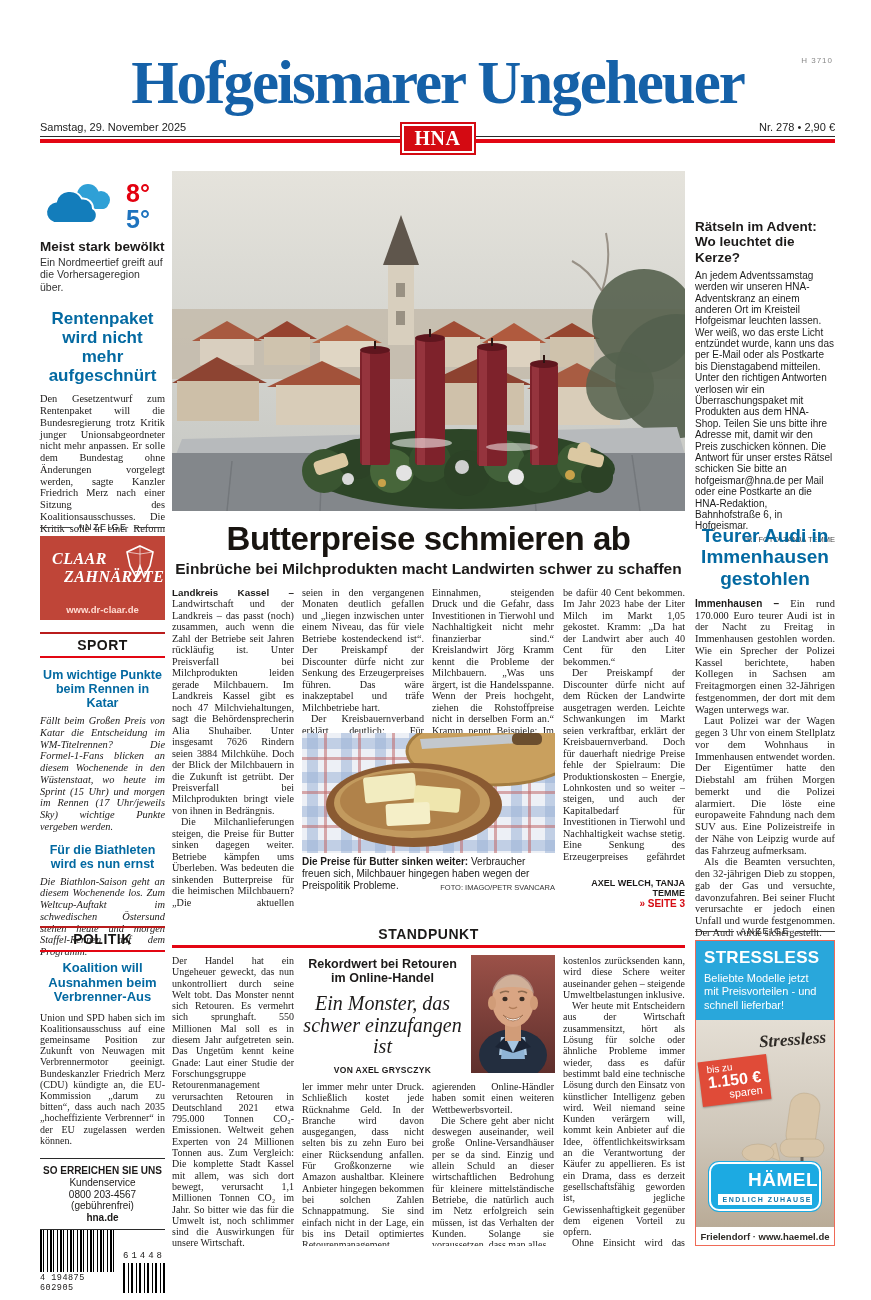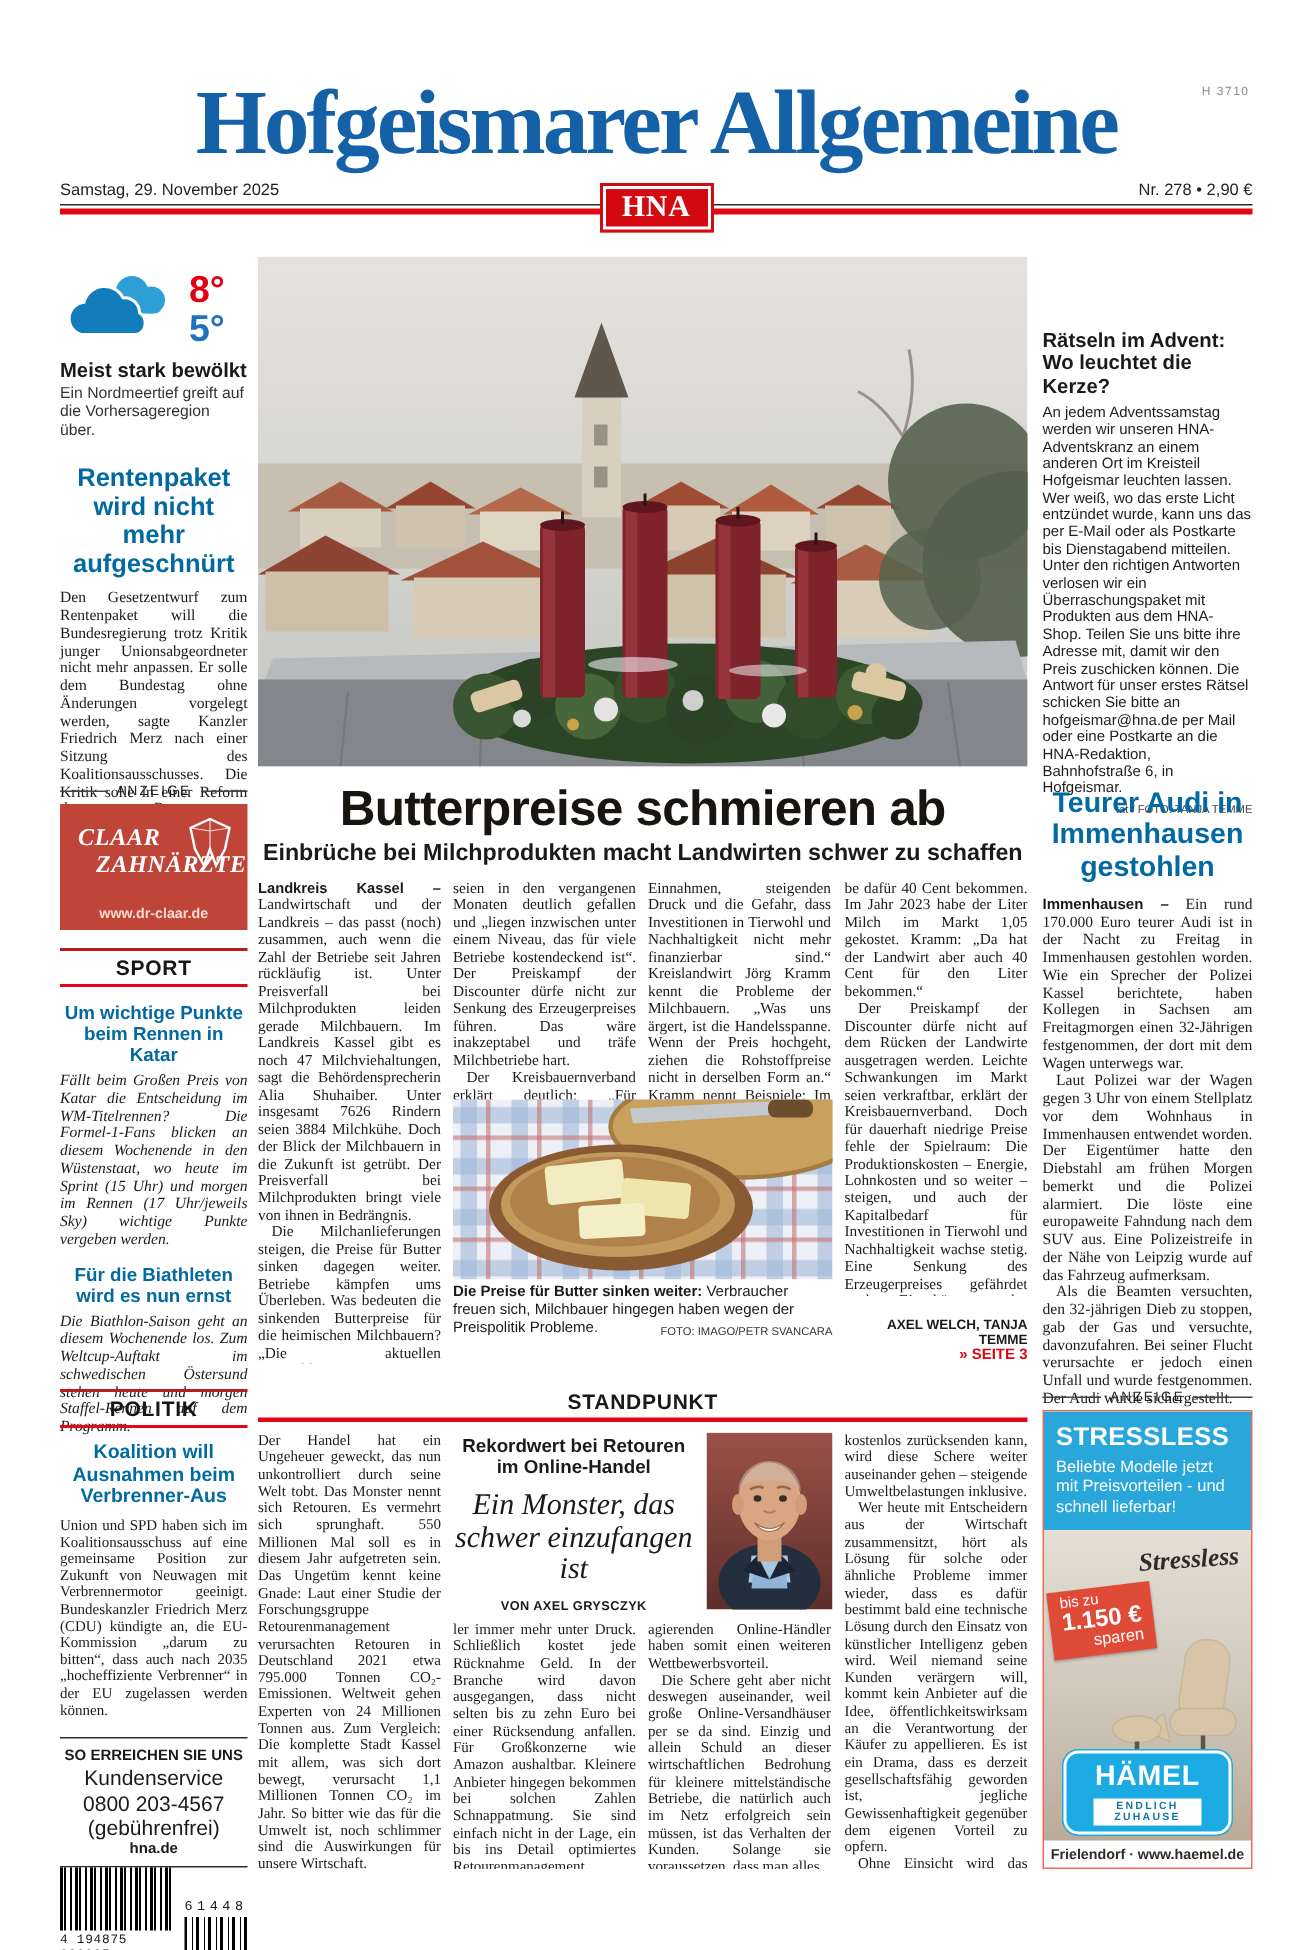--- a/index.html
+++ b/index.html
@@ -113,21 +113,21 @@
   .audi-body { margin-top:9px; }
   .sig { display:block; text-align:right; font:8.5px "Liberation Sans", sans-serif; color:#555; }
 
   
   .bot-left { display:flex; flex-direction:column; height:320px; }
   .politik-title { font-size:13px; margin-top:9px; }
   .politik-body { margin-top:7px; font-size:10px; line-height:1.12; }
   .contact { margin-top:12px; border-top:1px solid #2a2a2a; border-bottom:1px solid #2a2a2a;
              text-align:center; padding:6px 0; font-family:"Liberation Sans", sans-serif; }
   .contact .c-h { font-weight:bold; font-size:10px; }
-  .contact .c-l { font-size:14px; margin-top:1px; }
+  .contact .c-l { font-size:10px; margin-top:1px; }
   .contact .c-b { font-weight:bold; font-size:10px; margin-top:1px; }
   .barcode-zone { margin-top:auto; display:flex; align-items:flex-end; gap:8px; }
   .ean-bars { width:74px; height:42px;
       background:repeating-linear-gradient(90deg,#000 0 2px,#fff 2px 3px,#000 3px 4px,#fff 4px 7px,#000 7px 8px,#fff 8px 10px); }
   .ean-num { font:8.5px "Liberation Mono", monospace; letter-spacing:0.5px; margin-top:1px; }
   .addon-num { font:9px "Liberation Mono", monospace; letter-spacing:3px; text-align:right; }
   .addon-bars { width:42px; height:30px; margin-top:2px;
       background:repeating-linear-gradient(90deg,#000 0 2px,#fff 2px 5px,#000 5px 6px,#fff 6px 8px); }
 
   
@@ -153,36 +153,36 @@
   .stress-brand { font:bold 17px "Liberation Sans", sans-serif; letter-spacing:0.3px; }
   .stress-promo { margin-top:4px; font:11px/1.22 "Liberation Sans", sans-serif; }
   .stress-photo { position:relative; flex:1; background:linear-gradient(180deg,#e4ded4 0%,#cfc7ba 55%,#b9ab97 100%); overflow:hidden; }
   .stress-script { position:absolute; top:10px; right:8px; font:italic bold 17px "Liberation Serif", serif; color:#2e2a26; transform:rotate(-4deg); }
   .badge { position:absolute; top:38px; left:4px; background:#e04b38; color:#fff; padding:3px 8px 4px;
            transform:rotate(-7deg); text-align:center; box-shadow:0 1px 2px rgba(0,0,0,.3); }
   .badge .b-top { font:10px "Liberation Sans", sans-serif; text-align:left; }
   .badge .b-amt { font:bold 16px "Liberation Sans", sans-serif; line-height:1; }
   .badge .b-bot { font:11px "Liberation Sans", sans-serif; text-align:right; line-height:1; }
   .chair-svg { position:absolute; right:2px; bottom:30px; }
-  .haemel { position:absolute; left:50%; bottom:4px; transform:translateX(-50%);
+  .haemel { position:absolute; left:50%; bottom:16px; transform:translateX(-50%);
             width:112px; background:#1caae2; border-radius:10px; border:2px solid #fff;
-            box-shadow:0 0 0 1px #1caae2; text-align:center; padding:5px 12px 4px; }
+            box-shadow:0 0 0 1px #1caae2; text-align:right; padding:5px 1px 4px; }
   .haemel .h-name { color:#fff; font:bold 19px "Liberation Sans", sans-serif; letter-spacing:0.5px; }
   .haemel .h-sub { margin:3px 6px 0; background:#fff; color:#1577a8;
                    font:bold 7px "Liberation Sans", sans-serif; letter-spacing:1.5px; padding:2px 0; }
   .stress-footer { text-align:center; font:bold 9.5px "Liberation Sans", sans-serif; color:#2e2a26; padding:4px 0 3px; }
 </style>
 </head>
 <body>
 
 <div class="page">
   <div class="h-code">H 3710</div>
   <div class="inner">
 
-    <div class="masthead-title">Hofgeismarer Allgemeine</div>
+    <div class="masthead-title">Hofgeismarer Ungeheuer</div>
     <div class="dateline">
       <span>Samstag, 29. November 2025</span>
       <span>Nr. 278  •  2,90 €</span>
     </div>
     <div class="rules">
       <div class="rule-black"></div>
       <div class="rule-red"></div>
       <div class="hna-box">
         <span>HNA</span>
       </div>

